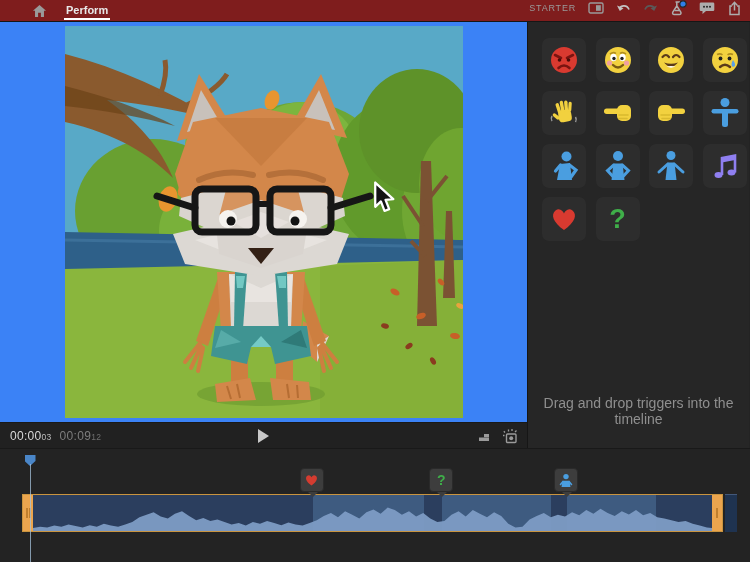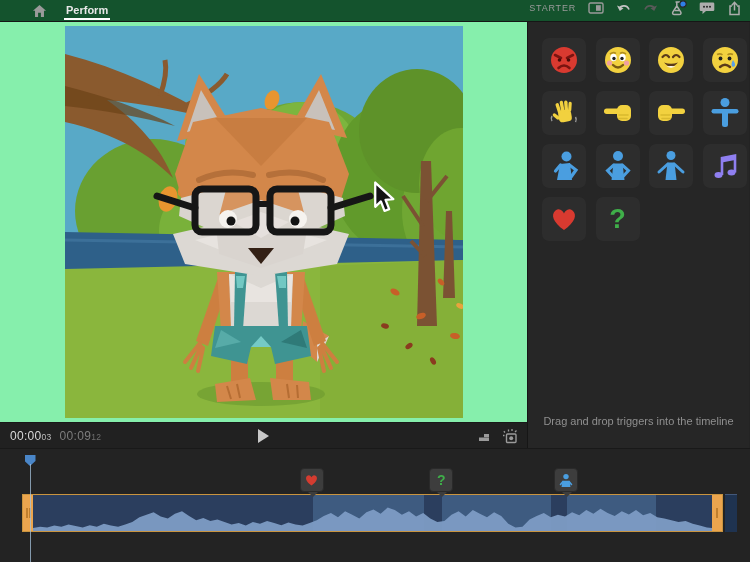--- a/index.html
+++ b/index.html
@@ -1,53 +1,53 @@
 <!DOCTYPE html>
 <html><head>
 <meta charset="utf-8">
 <style>
   * { margin:0; padding:0; box-sizing:border-box; }
   html,body { width:750px; height:562px; overflow:hidden; background:#1b1b1b;
     font-family:"Liberation Sans","DejaVu Sans",sans-serif; }
   .app { position:relative; width:750px; height:562px; background:#232323; }
 
   
-  .topbar { position:relative; height:22px; background:#14532d; border-bottom:1px solid #161616;
+  .topbar { position:relative; height:22px; background:#7f1d1d; border-bottom:1px solid #161616;
     display:flex; align-items:center; }
   .home-btn { margin-left:30px; width:18px; display:flex; justify-content:center; }
   .tab { margin-left:16px; position:relative; color:#e8e8e8; font-size:11px; font-weight:bold; padding:3px 2px 5px; }
   .tab::after { content:""; position:absolute; left:0; right:0; bottom:1px; height:2px; background:#ffffff; }
   .title { position:absolute; left:0; right:0; text-align:center; color:#9a9a9a; font-size:11px; pointer-events:none; }
   .topbar-right { position:absolute; right:8px; top:0; height:16px; display:flex; align-items:center; gap:12px; }
   .plan-badge { color:#9a9a9a; font-size:9px; letter-spacing:0.8px; }
   .tb-icon { display:flex; align-items:center; }
 
   
   .main { display:flex; height:426px; }
-  .stage-panel { position:relative; width:528px; height:426px; background:#86efac; border-right:1px solid #161616; }
+  .stage-panel { position:relative; width:528px; height:426px; background:#3b82f6; border-right:1px solid #161616; }
   .canvas { position:relative; width:398px; height:392px; margin:4px auto 0; background:#58a9c7; overflow:hidden; }
   .canvas svg.scene { display:block; width:398px; height:392px; }
   .cursor { position:absolute; left:308px; top:155px; }
 
   .transport { position:absolute; left:0; bottom:0; width:100%; height:26px; background:#212121;
     border-top:1px solid #191919; }
   .timecode { position:absolute; left:10px; top:6px; font-size:12px; color:#d8d8d8; letter-spacing:0.3px; }
   .timecode .frames { font-size:8.5px; color:#bdbdbd; }
   .timecode .total { color:#7d7d7d; margin-left:8px; }
   .timecode .total .frames { color:#6f6f6f; }
   .play-btn { position:absolute; left:258px; top:6px; width:0; height:0;
     border-left:11px solid #c8c8c8; border-top:7px solid transparent; border-bottom:7px solid transparent; }
   .transport-icons { position:absolute; right:8px; top:5px; display:flex; gap:9px; }
 
   .triggers-panel { position:relative; width:221px; height:426px; background:#262626; }
   .trigger-grid { display:grid; grid-template-columns:repeat(4,44px); grid-auto-rows:44px;
     column-gap:9.5px; row-gap:9px; padding:16px 0 0 14px; }
   .trigger-btn { width:44px; height:44px; background:#2d2d2d; border-radius:7px;
     display:flex; align-items:center; justify-content:center; }
-  .hint { position:absolute; left:0; right:0; bottom:21px; text-align:center; color:#8f8f8f; font-size:11px; }
+  .hint { position:absolute; left:0; right:0; bottom:21px; text-align:center; color:#8f8f8f; font-size:14px; }
 
   
   .timeline-panel { position:relative; width:750px; height:113px; background:#232323; border-top:1px solid #191919; }
   .playhead-line { position:absolute; width:1px; top:15px; height:98px; background:rgba(165,195,220,0.75); z-index:6; }
   .playhead-head { position:absolute; top:6px; width:11px; height:11px; background:#4a86c8; z-index:6;
     clip-path:polygon(0 0,100% 0,100% 55%,50% 100%,0 55%); }
   .pin { position:absolute; top:19px; width:24px; height:24px; background:#3d3d3d; border:1px solid #2a2a2a;
     border-radius:4px; display:flex; align-items:center; justify-content:center; z-index:5; }
   .pin::after { content:""; position:absolute; left:7px; top:23px; border-left:5px solid transparent;
     border-right:5px solid transparent; border-top:5px solid #3d3d3d; }

